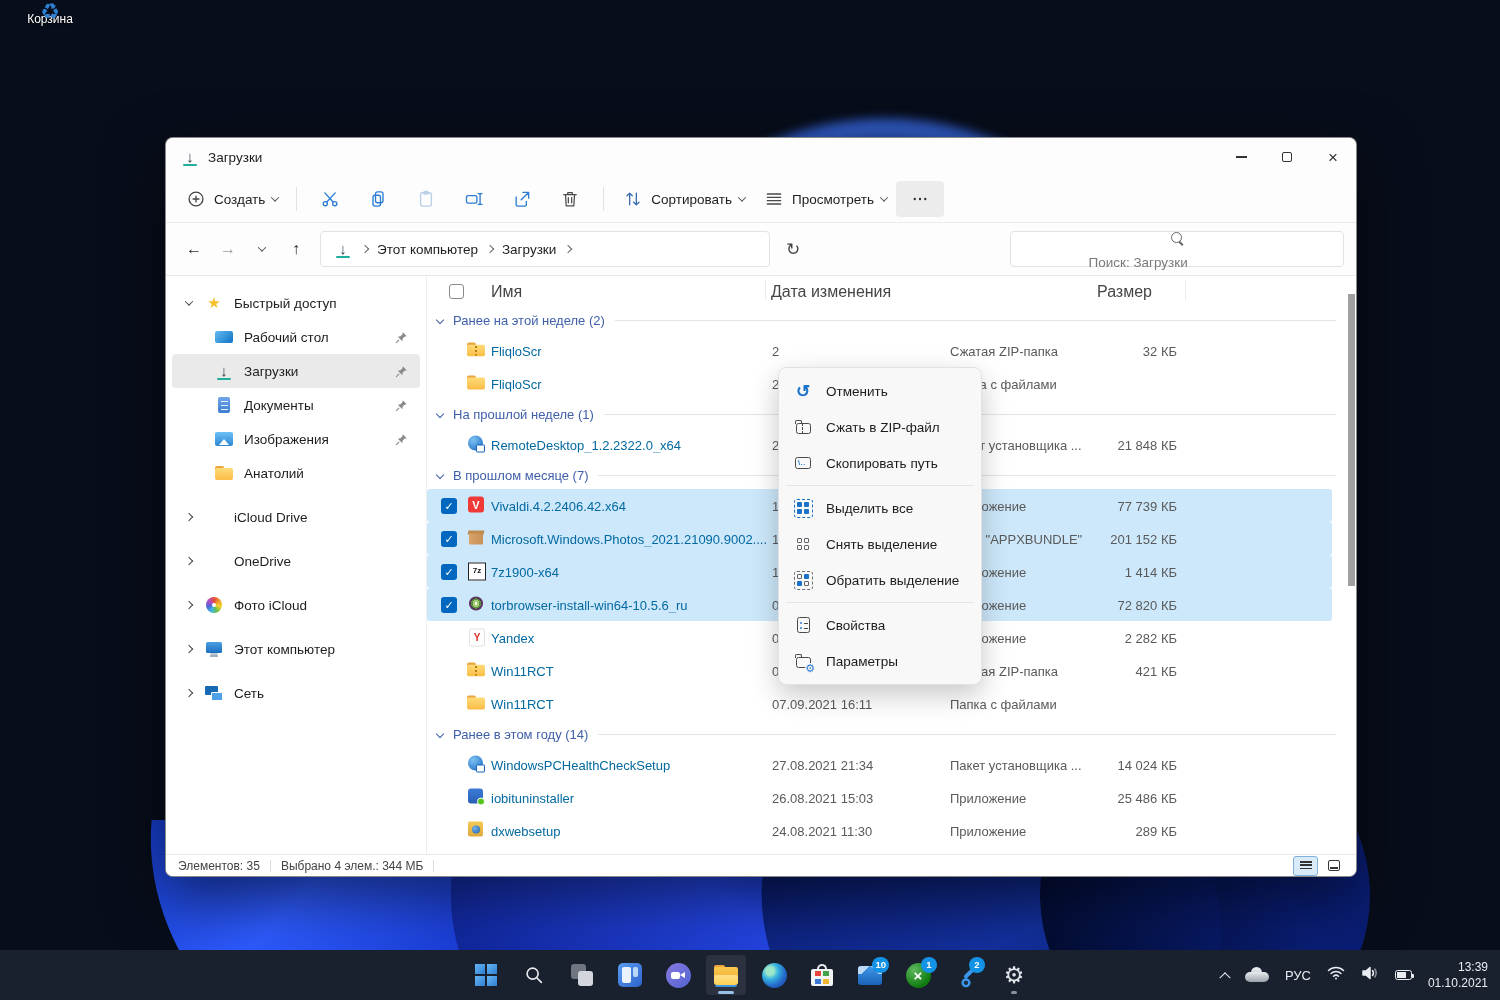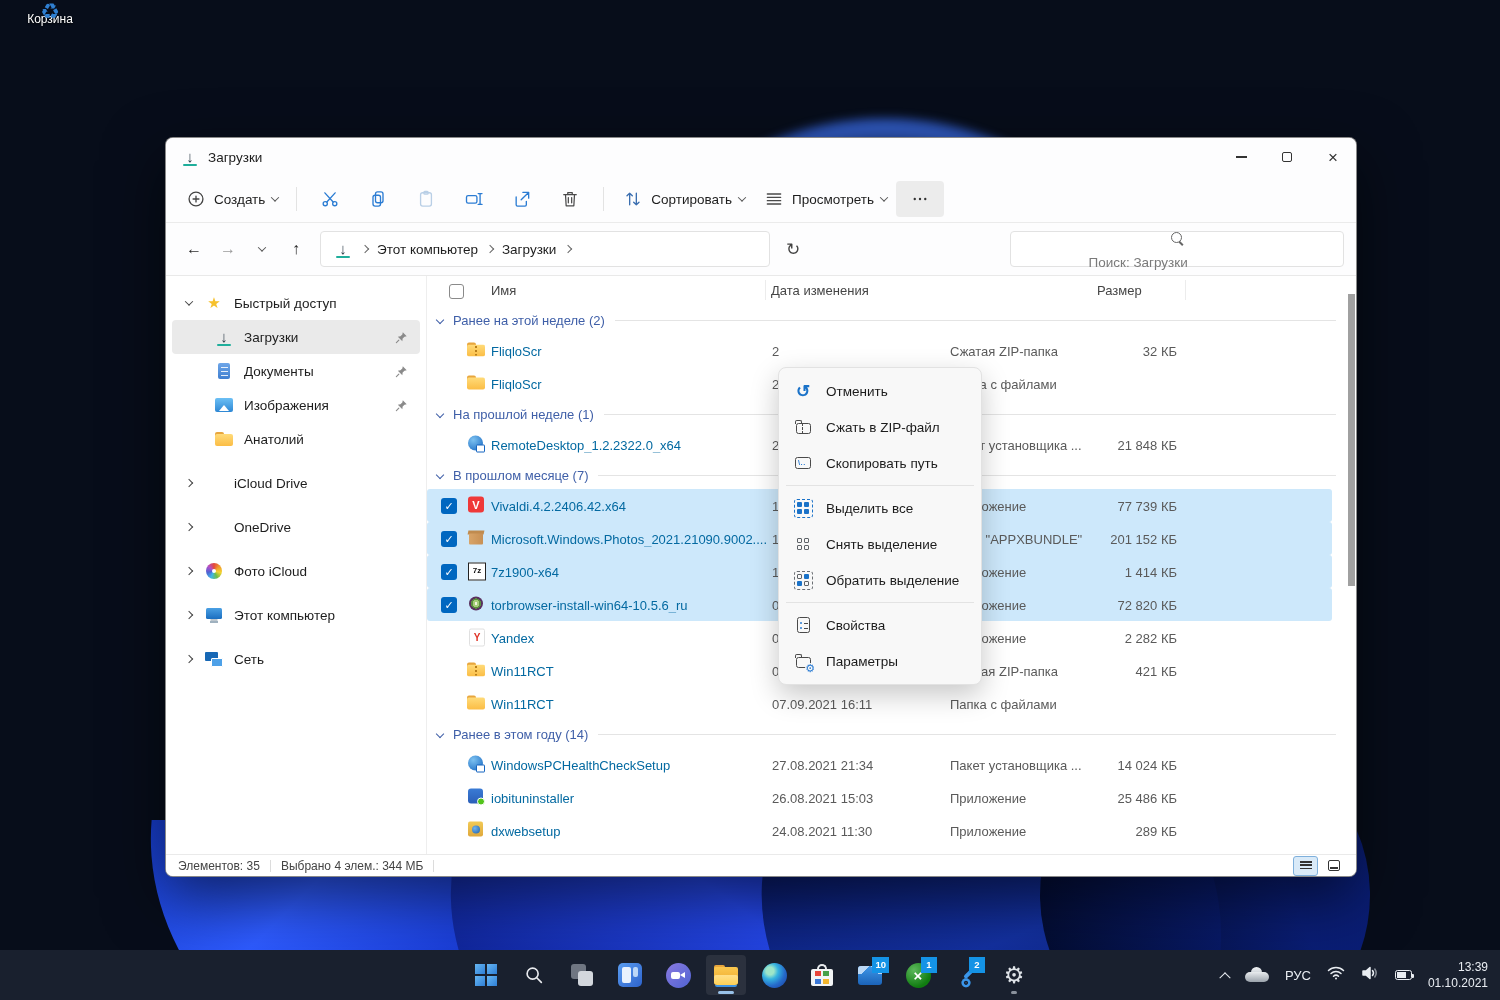--- a/index.html
+++ b/index.html
@@ -94,21 +94,21 @@
   .chev-slot { width:22px; display:flex; align-items:center; justify-content:center; flex:none; }
   .chev { width:6px; height:6px; border-right:1.4px solid #444; border-bottom:1.4px solid #444; display:inline-block; }
   .chev.down { transform:rotate(45deg) translate(-1px,-1px); }
   .chev.right { transform:rotate(-45deg); }
   .side-item.lvl1 { padding-left:16px; }
   .side-label { margin-left:6px; white-space:nowrap; }
   .pin { margin-left:auto; margin-right:6px; display:flex; }
 
   
   .files { flex:1; position:relative; border-left:1px solid #eeeeee; overflow:hidden; }
-  .cols-header { height:30px; position:relative; font-size:13px; color:#454545; }
+  .cols-header { height:30px; position:relative; font-size:16px; color:#454545; }
   .cols-header .hcb { position:absolute; left:22px; top:8px; width:15px; height:15px;
     border:1.3px solid #8a8a8a; border-radius:3px; background:#fff; }
   .ch { position:absolute; top:7px; }
   .ch-name { left:64px; } .ch-date { left:344px; } .ch-size { left:670px; }
   .col-sep { position:absolute; top:4px; width:1px; height:20px; background:#ececec; }
 
   .group-h { height:28px; display:flex; align-items:center; padding-left:10px; }
   .group-h .gchev { width:6px; height:6px; border-right:1.3px solid #3f5fa8; border-bottom:1.3px solid #3f5fa8;
     transform:rotate(45deg); margin-right:10px; flex:none; }
   .g-label { color:#3f5fa8; font-size:13px; white-space:nowrap; }
@@ -237,21 +237,21 @@
   
   .taskbar { position:absolute; left:0; bottom:0; width:1500px; height:50px; z-index:60;
     background:rgba(26,33,48,.97); }
   .tb-center { position:absolute; left:50%; top:5px; transform:translateX(-50%); display:flex; gap:8px; }
   .task-btn { width:40px; height:40px; border-radius:4px; display:flex; align-items:center; justify-content:center; position:relative; }
   .task-btn.active { background:rgba(255,255,255,.08); }
   .task-btn.active::after { content:""; position:absolute; bottom:1px; left:50%; transform:translateX(-50%);
     width:16px; height:3px; border-radius:2px; background:#98c1e8; }
   .task-btn.running::after { content:""; position:absolute; bottom:1px; left:50%; transform:translateX(-50%);
     width:6px; height:3px; border-radius:2px; background:#8a919c; }
-  .badge { position:absolute; top:2px; right:1px; min-width:16px; height:16px; padding:0 3px; border-radius:0;
+  .badge { position:absolute; top:2px; right:1px; min-width:16px; height:16px; padding:0 3px; border-radius:8px;
     background:#1493e6; color:#fff; font-size:9.5px; font-weight:bold; line-height:16px; text-align:center; }
   .ti-start { display:grid; grid-template-columns:repeat(2,10px); gap:2px; }
   .ti-start i { width:10px; height:10px; background:linear-gradient(135deg,#66b6f2,#2f7fd6); }
   .ti-tv { position:relative; width:24px; height:24px; }
   .ti-tv .b { position:absolute; left:1px; top:1px; width:15px; height:15px; border-radius:3px; background:#6f7682; }
   .ti-tv .f { position:absolute; right:1px; bottom:1px; width:15px; height:15px; border-radius:3px; background:#d3d7dd; }
   .ti-wid { position:relative; width:24px; height:24px; border-radius:5px; background:linear-gradient(135deg,#5a9cf0,#2d63cc); }
   .ti-wid .l { position:absolute; left:4px; top:4px; width:9px; height:16px; border-radius:2px; background:#eaf2fd; }
   .ti-wid .r { position:absolute; right:4px; top:4px; width:5px; height:10px; border-radius:2px; background:#bcd7f7; }
   .ti-chat { position:relative; width:25px; height:25px; border-radius:50%;
@@ -452,20 +452,31 @@
 
   <div class="wbody">
     <div class="sidebar">
         <div class="side-item">
           <span class="chev-slot">
             <i class="chev down"></i>
           </span>
           <span class="fi fi-star">★</span>
           <span class="side-label">Быстрый доступ</span>
         </div>
+        <div class="side-item lvl1">
+          <span class="chev-slot"></span>
+          <span class="fi fi-desktop"></span>
+          <span class="side-label">Рабочий стол</span>
+          <span class="pin">
+            <svg width="13" height="13" viewBox="0 0 16 16">
+              <path d="M9.6 1.6 14.4 6.4 11.7 7 9.4 9.3 9 12.5 3.5 7 6.7 6.6 9 4.3Z" fill="#8a8a8a"></path>
+              <path d="M4.7 11.3 1.7 14.3" stroke="#8a8a8a" stroke-width="1.4" stroke-linecap="round"></path>
+            </svg>
+          </span>
+        </div>
         <div class="side-item lvl1 selected">
           <span class="chev-slot"></span>
           <span class="fi fi-downloads"></span>
           <span class="side-label">Загрузки</span>
           <span class="pin">
             <svg width="13" height="13" viewBox="0 0 16 16">
               <path d="M9.6 1.6 14.4 6.4 11.7 7 9.4 9.3 9 12.5 3.5 7 6.7 6.6 9 4.3Z" fill="#8a8a8a"></path>
               <path d="M4.7 11.3 1.7 14.3" stroke="#8a8a8a" stroke-width="1.4" stroke-linecap="round"></path>
             </svg>
           </span>

